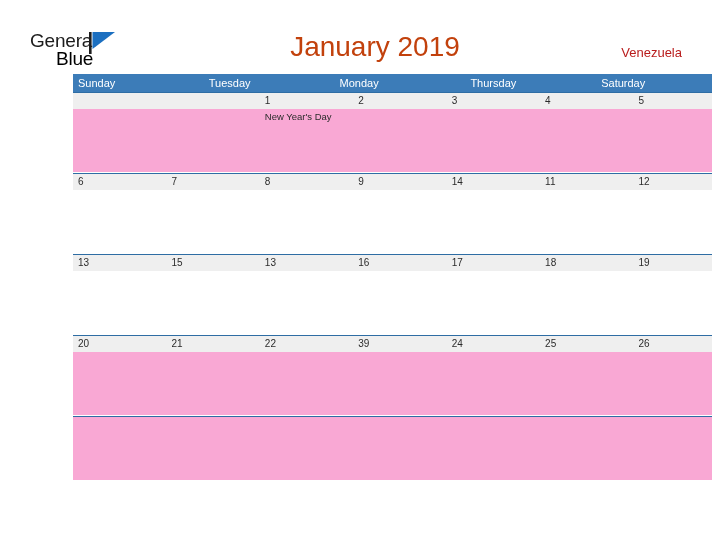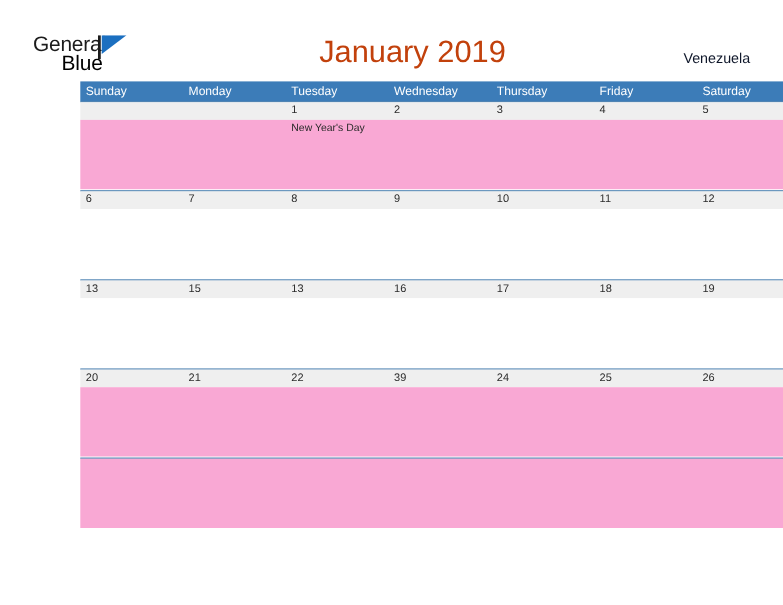--- a/index.html
+++ b/index.html
@@ -78,21 +78,21 @@
     font-family: "Liberation Sans", sans-serif;
     line-height: 34px;
     margin-left: 47px;
   }
 
   .region-label {
     position: absolute;
     right: 30px;
     top: 44px;
     font-size: 13px;
-    color: #0f172a;
+    color: #b91c1c;
     line-height: 17px;
     white-space: nowrap;
   }
 
   
   .calendar {
     position: absolute;
     left: 29px;
     top: 74px;
     width: 654px;
@@ -181,25 +181,23 @@
 
     <div class="month-title">January 2019</div>
 
     <div class="region-label">Venezuela</div>
   </div>
 
   <div class="calendar">
 
     <div class="weekday-row">
       <div class="weekday-cell">Sunday</div>
+      <div class="weekday-cell">Tuesday</div>
       <div class="weekday-cell">Monday</div>
-      <div class="weekday-cell">Tuesday</div>
-      <div class="weekday-cell">Wednesday</div>
       <div class="weekday-cell">Thursday</div>
-      <div class="weekday-cell">Friday</div>
       <div class="weekday-cell">Saturday</div>
     </div>
 
     <div class="week-row first">
       <div class="day-band">
         <div class="day-num"></div>
         <div class="day-num"></div>
         <div class="day-num">1</div>
         <div class="day-num">2</div>
         <div class="day-num">3</div>
@@ -230,21 +228,21 @@
           </div>
       </div>
     </div>
 
     <div class="week-row">
       <div class="day-band">
         <div class="day-num">6</div>
         <div class="day-num">7</div>
         <div class="day-num">8</div>
         <div class="day-num">9</div>
-        <div class="day-num">10</div>
+        <div class="day-num">14</div>
         <div class="day-num">11</div>
         <div class="day-num">12</div>
       </div>
     </div>
 
     <div class="week-row">
       <div class="day-band">
         <div class="day-num">13</div>
         <div class="day-num">15</div>
         <div class="day-num">13</div>

